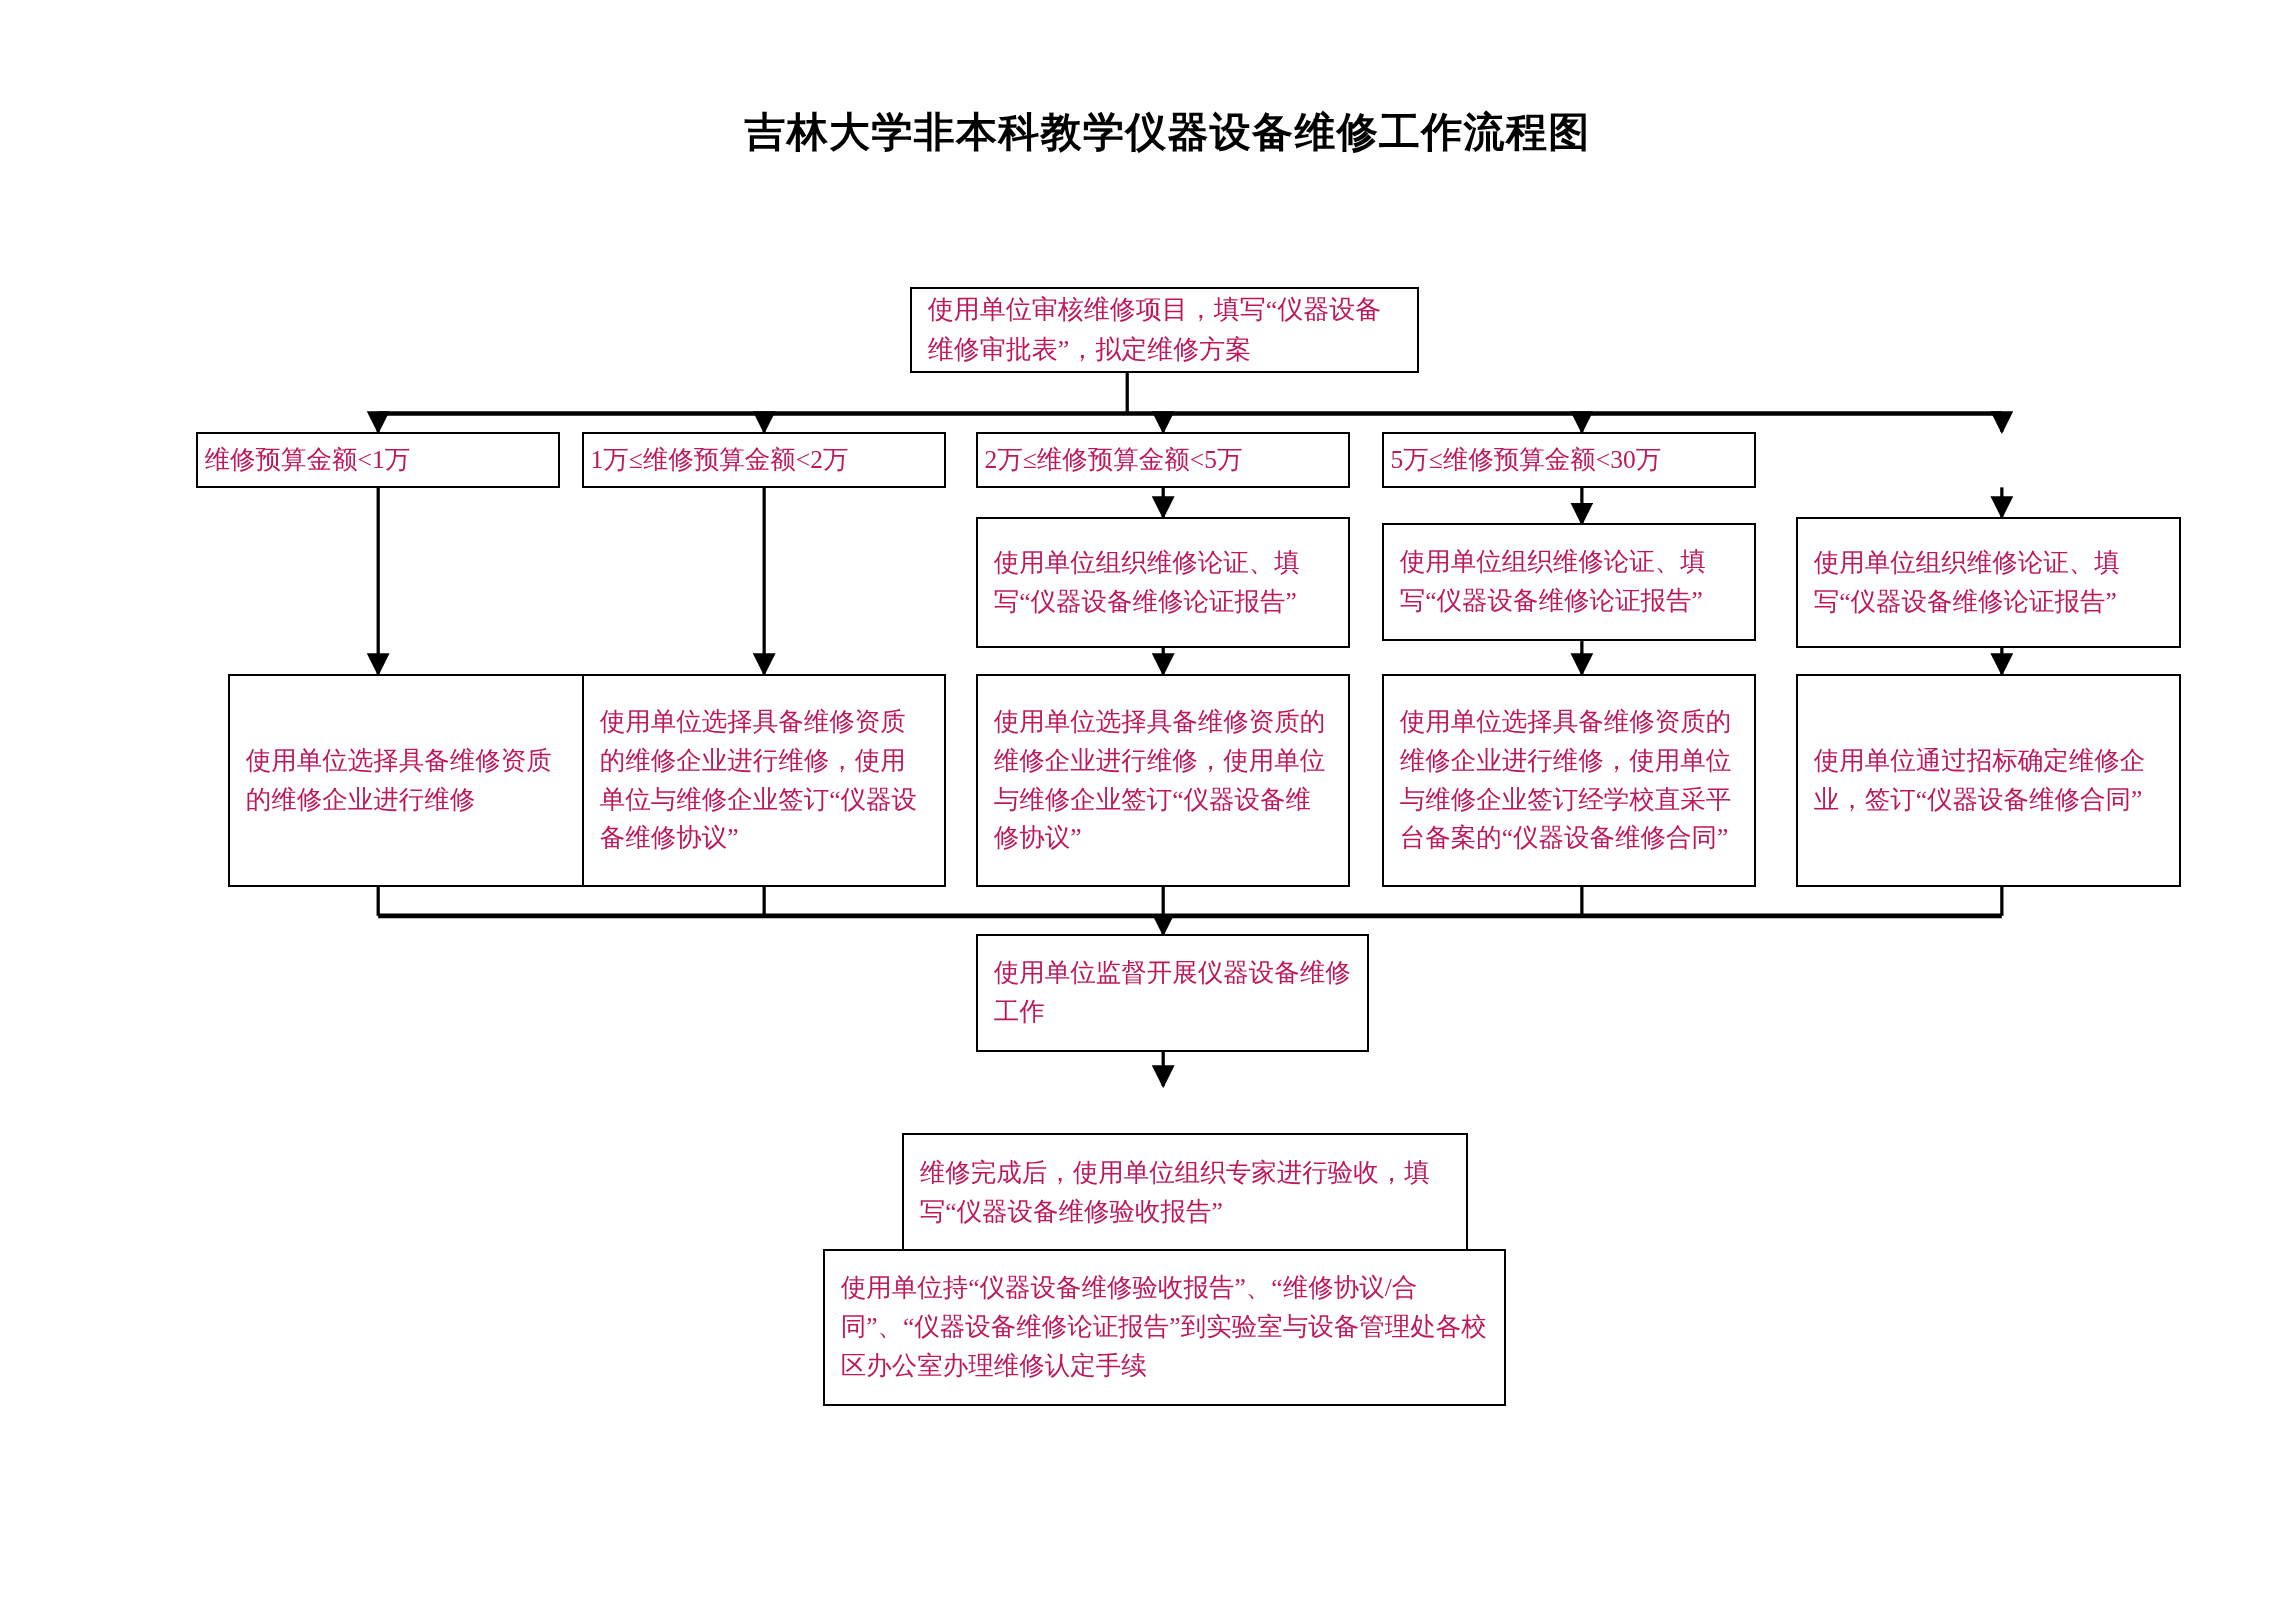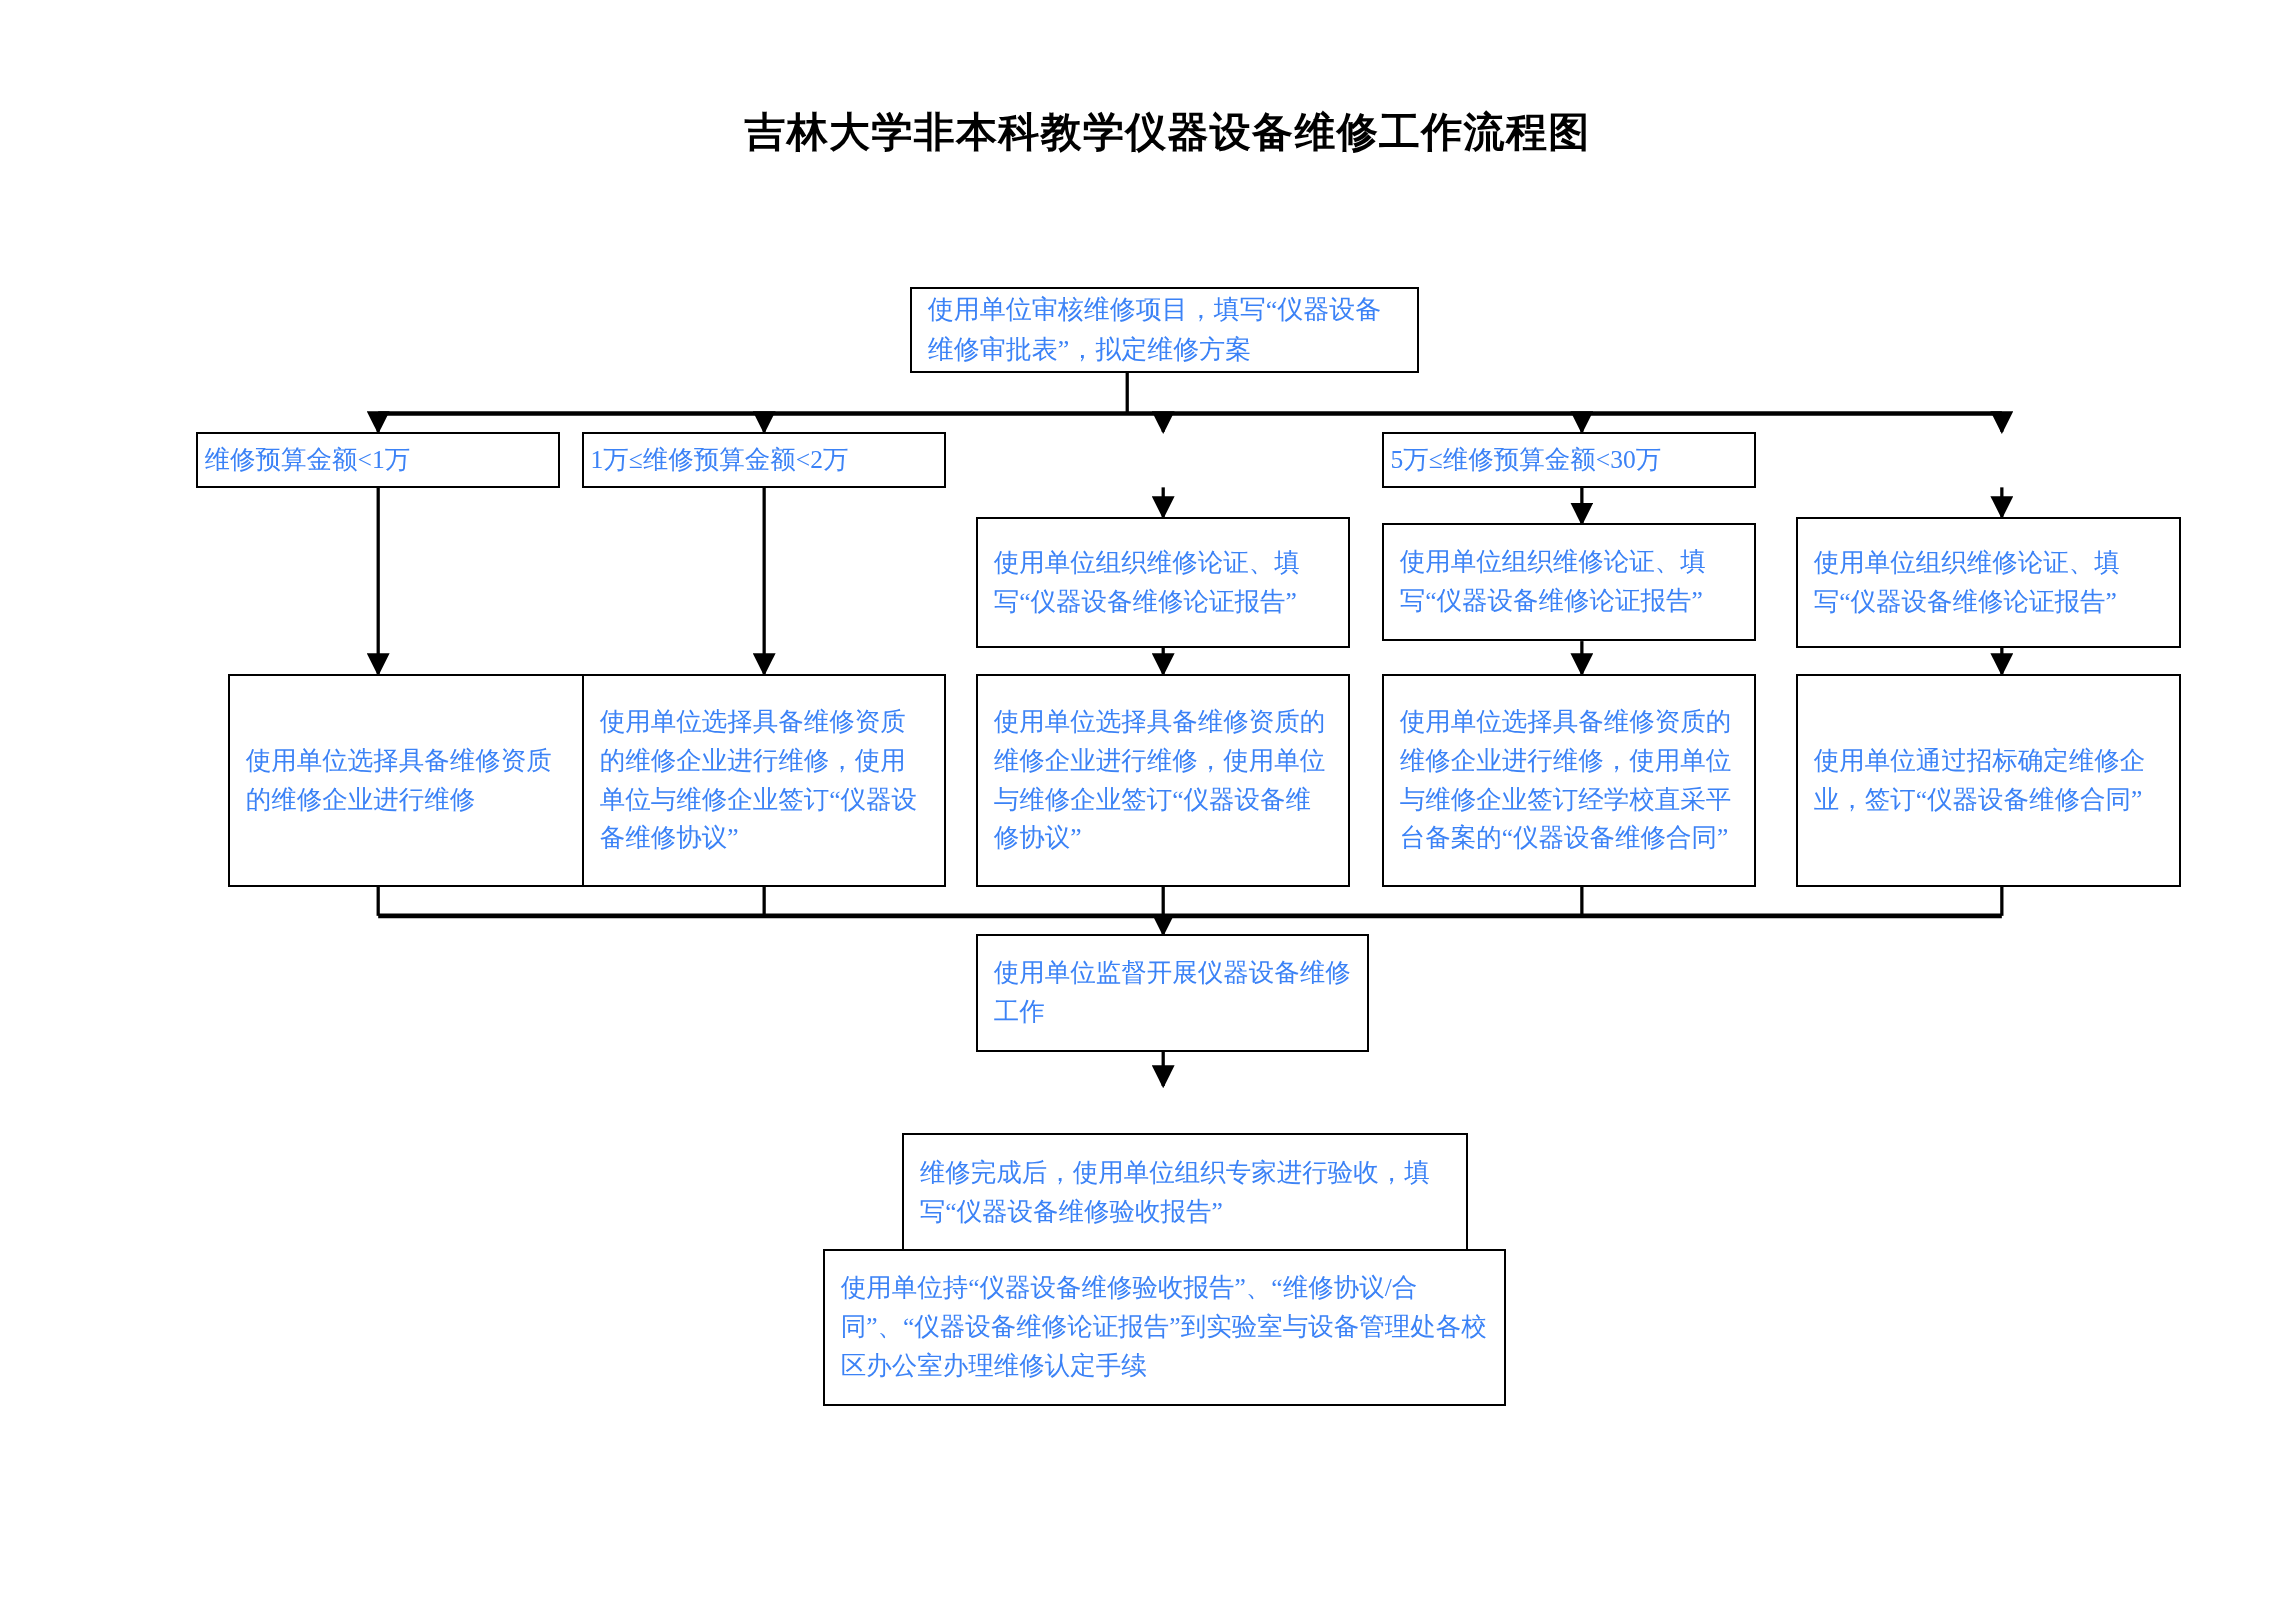--- a/index.html
+++ b/index.html
@@ -36,21 +36,21 @@
     top: 0;
     width: 2295px;
     height: 1623px;
     pointer-events: none;
   }
   .node {
     position: absolute;
     box-sizing: border-box;
     border: 2.6px solid #000000;
     background: #ffffff;
-    color: #3b82f6;
+    color: #be185d;
     font-size: 25.5px;
     line-height: 1.52;
     padding: 9.2px 13px 9.2px 15.7px;
     font-family: "Liberation Serif", "DejaVu Serif", serif;
     overflow: hidden;
   }
   .node.center {
     display: flex;
     align-items: center;
     justify-content: center;
@@ -123,20 +123,23 @@
   <div class="node mid" style="left:910px; top:287px; width:509px; height:86px; font-size:26px;">
     <span class="txt">使用单位审核维修项目，填写“仪器设备维修审批表”，拟定维修方案</span>
   </div>
 
   <div class="node center" style="left:196px; top:432px; width:364px; height:56px;">
     <span class="txt">维修预算金额&lt;1万</span>
   </div>
   <div class="node center" style="left:582px; top:432px; width:364px; height:56px;">
     <span class="txt">1万≤维修预算金额&lt;2万</span>
   </div>
+  <div class="node center" style="left:976px; top:432px; width:374px; height:56px;">
+    <span class="txt">2万≤维修预算金额&lt;5万</span>
+  </div>
   <div class="node center" style="left:1382px; top:432px; width:374px; height:56px;">
     <span class="txt">5万≤维修预算金额&lt;30万</span>
   </div>
 
   <div class="node mid" style="left:976px; top:517px; width:374px; height:131px;">
     <span class="txt">使用单位组织维修论证、填写“仪器设备维修论证报告”</span>
   </div>
   <div class="node mid" style="left:1382px; top:523px; width:374px; height:118px;">
     <span class="txt">使用单位组织维修论证、填写“仪器设备维修论证报告”</span>
   </div>

